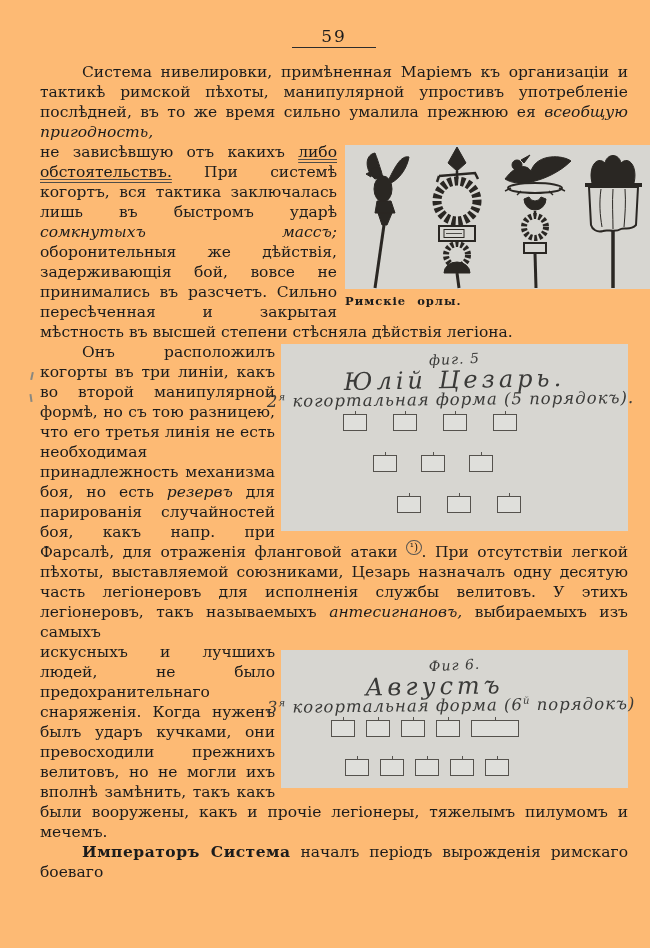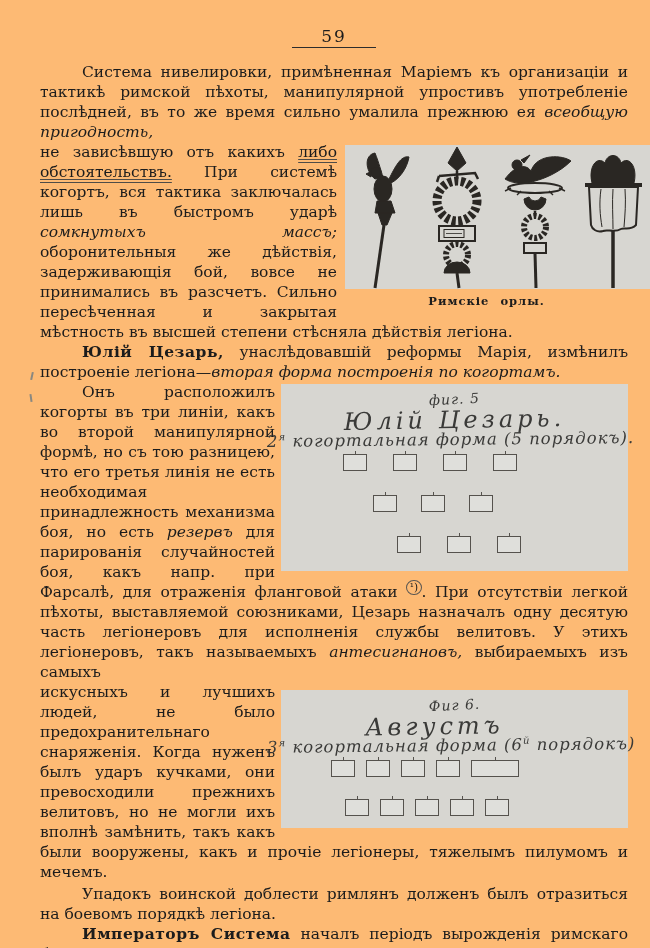--- a/index.html
+++ b/index.html
@@ -23,21 +23,21 @@
   
   .para{margin:0;text-align:justify;text-indent:42px;}
   .para.cont{text-indent:0;}
   .i{font-style:italic;}
   .b{font-weight:bold;letter-spacing:.5px;}
   .u{text-decoration-style:wavy;text-decoration-color:#4e4c48;text-decoration-thickness:1px;text-underline-offset:3px;}
   .uu{text-decoration:underline;text-decoration-style:double;text-decoration-color:#4e4c48;text-underline-offset:2px;}
   .sup{font-size:10.5px;vertical-align:super;line-height:0;}
   .ref{font-size:10.5px;vertical-align:super;line-height:0;border:1px solid #5a5752;border-radius:50%;padding:0 2.5px 1px 2.5px;}
   
-  .eagles{float:right;width:283px;margin:3px 0 4px 8px;text-align:center;}
+  .eagles{float:right;width:283px;margin:3px 0 4px 8px;}
   .eagles svg{display:block;background:#d7d6d1;}
   .eagles figcaption{font-weight:bold;font-size:11.5px;letter-spacing:1px;margin-top:2px;word-spacing:6px;}
   
   .plate{
     float:right;clear:right;width:347px;box-sizing:border-box;
     background:#d7d6d1;color:#3a3a38;
     padding:5px 0 18px 0;margin:2px 0 8px 6px;
   }
   #fig6{margin-top:8px;padding-bottom:12px;}
   .fig-label{font-style:italic;font-size:14px;text-align:center;transform:rotate(-3deg);letter-spacing:1px;}
@@ -117,21 +117,20 @@
           <path d="M244,42 L293,42 L291,80 C285,86 279,82 276,84 C270,88 262,84 258,86 C252,88 247,84 246,80 Z" fill="none" stroke-width="2"></path>
           <path d="M256,44 C254,58 255,70 257,82 M268,44 C267,58 268,72 268,84 M280,44 C281,58 280,70 279,82" fill="none" stroke-width="1"></path>
           <line x1="268" y1="86" x2="268" y2="143" stroke-width="3.5"></line>
         </g>
       </svg>
       <figcaption>Римскіе орлы.</figcaption>
     </figure>
     <p class="para cont"><span class="u"> не зависѣвшую отъ какихъ </span><span class="uu">либо обстоятельствъ.</span><span> При системѣ когортъ, вся тактика заключалась лишь въ быстромъ ударѣ </span><span class="i">сомкнутыхъ массъ;</span><span> оборонительныя же дѣйствія, задерживающія бой, вовсе не принимались въ разсчетъ. Сильно пересѣченная и закрытая мѣстность въ высшей степени стѣсняла дѣйствія легіона.</span></p>
   </div>
 
-  <p class="para clr"><span class="b">Юлій Цезарь,</span><span> унаслѣдовавшій реформы Марія, измѣнилъ построеніе легіона—</span><span class="i">вторая форма построенія по когортамъ.</span></p>
 
   <div class="flow">
     <figure id="fig5" class="plate">
       <div class="fig-label">фиг. 5</div>
       <div class="fig-title">Юлій Цезарь.</div>
       <div class="fig-sub"><span>2</span><span class="sup">я</span><span> когортальная форма (5 порядокъ).</span></div>
       <div class="fig-rows">
           <div class="frow">
             <div class="fbox" style="width: 24px;"></div>
             <div class="fbox" style="width: 24px;"></div>
@@ -169,18 +168,17 @@
             <div class="fbox" style="width: 24px;"></div>
             <div class="fbox" style="width: 24px;"></div>
             <div class="fbox" style="width: 24px;"></div>
             <div class="fbox" style="width: 24px;"></div>
           </div>
         </div>
     </figure>
     <p class="para cont"><span>искусныхъ и лучшихъ людей, не было предохранительнаго снаряженія. Когда нуженъ былъ ударъ кучками, они превосходили прежнихъ велитовъ, но не могли ихъ вполнѣ замѣнить, такъ какъ были вооружены, какъ и прочіе легіонеры, тяжелымъ пилумомъ и мечемъ.</span></p>
   </div>
 
-  <p class="para clr" style="margin-top:2px;"><span>Упадокъ воинской доблести римлянъ долженъ былъ отразиться на боевомъ порядкѣ легіона.</span></p>
   <p class="para"><span class="b">Императоръ Система</span><span> началъ періодъ вырожденія римскаго боеваго</span></p>
 
   <div class="mark m1"></div>
   <div class="mark m2"></div>
 </div>
 
 </body></html>

